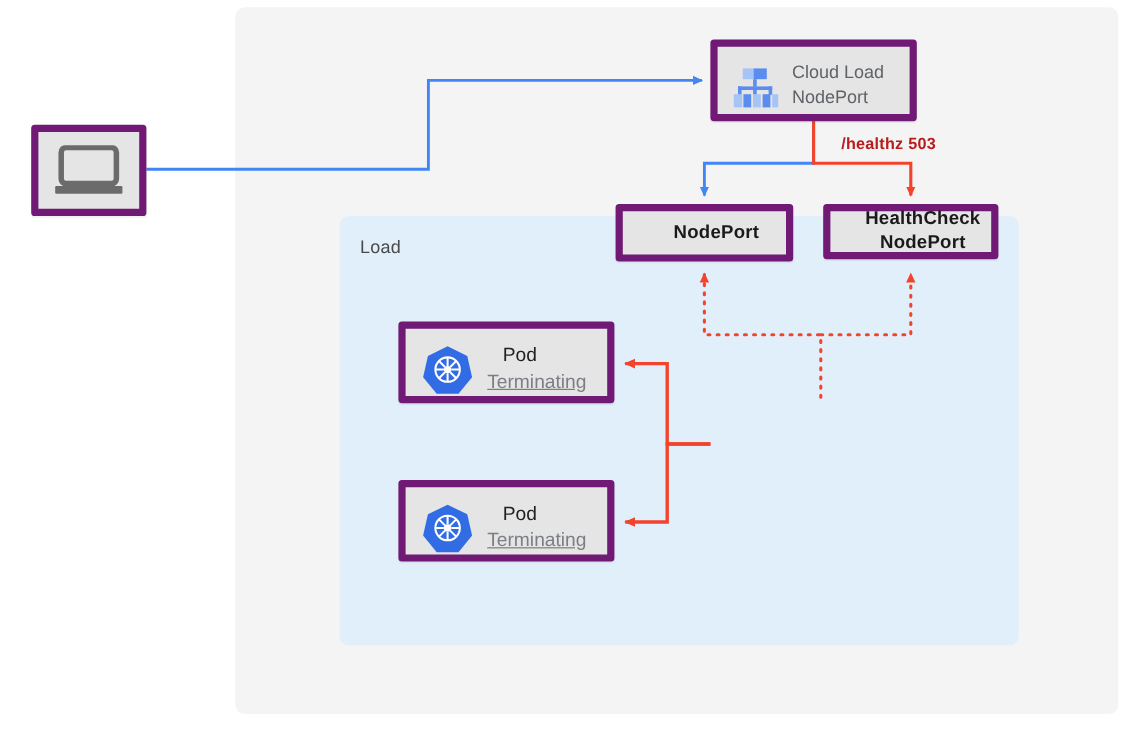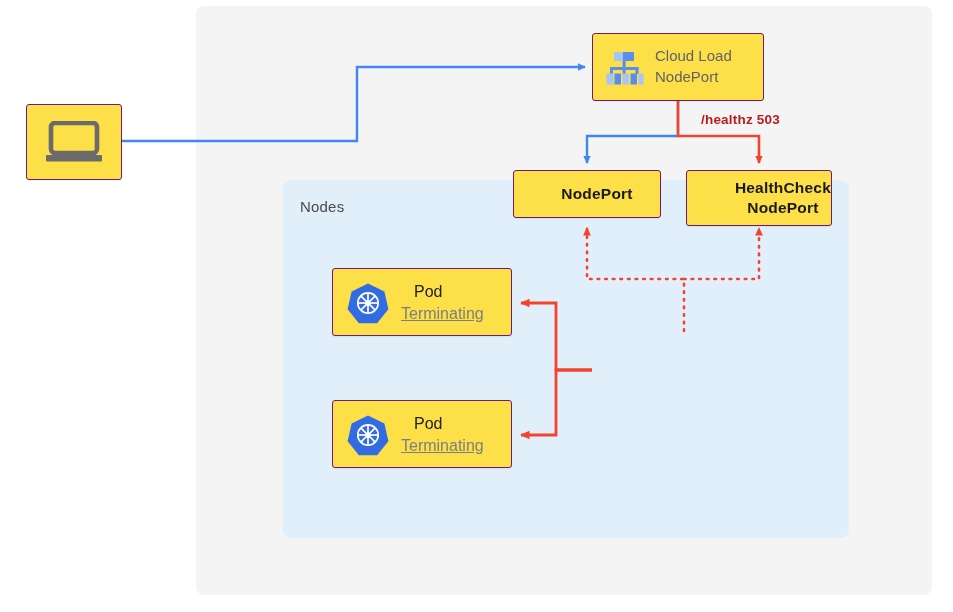--- a/index.html
+++ b/index.html
@@ -10,41 +10,41 @@
 
   
   .gray-panel{position:absolute;left:196px;top:6px;width:736px;height:589px;
               background:#f4f4f4;border-radius:8px;}
   .nodes-panel{position:absolute;left:283px;top:180px;width:566px;height:358px;
                background:#e1effb;border-radius:8px;}
   .nodes-label{position:absolute;left:300px;top:198px;font-size:15px;color:#4a4a4a;
                letter-spacing:.2px;}
 
   
-  .card{position:absolute;background:#fde047;border:1px solid #701a75;
+  .card{position:absolute;background:#e5e5e5;border:6px solid #701a75;
         border-radius:3px;box-sizing:border-box;
         box-shadow:0 1px 1px rgba(0,0,0,.06);padding-left:20px;}
 
   
   .client-card{left:26px;top:104px;width:96px;height:76px;}
   .laptop-icon{position:absolute;left:50%;top:50%;transform:translate(-50%,-50%);
                width:58px;height:42px;}
 
   
   .clb-card{left:592px;top:33px;width:172px;height:68px;}
   .clb-icon{position:absolute;left:12px;top:17px;width:40px;height:34px;}
   .clb-text{position:absolute;left:62px;top:11px;width:104px;font-size:15px;
             line-height:21px;color:#5f6368;}
 
   
   .np-card{left:513px;top:170px;width:148px;height:48px;display:flex;
            align-items:center;justify-content:center;}
   .np-card span{font-size:15.5px;font-weight:bold;color:#1a1a1a;letter-spacing:.2px;}
-  .hc-card{left:686px;top:170px;width:146px;height:56px;display:flex;
-           align-items:center;justify-content:flex-end;text-align:center;}
+  .hc-card{left:686px;top:170px;width:146px;height:46px;display:flex;
+           align-items:center;justify-content:center;text-align:center;}
   .hc-card span{font-size:15.5px;font-weight:bold;color:#1a1a1a;line-height:20px;
                 letter-spacing:.2px;}
 
   
   .pod-card{width:180px;height:68px;}
   .pod1{left:332px;top:268px;}
   .pod2{left:332px;top:400px;}
   .kproxy-card{left:592px;top:336px;width:184px;height:68px;}
   .k8s-icon{position:absolute;left:14px;top:13px;width:42px;height:42px;}
   .pod-text{position:absolute;left:68px;top:12px;}
@@ -59,21 +59,21 @@
   svg.wires{position:absolute;left:0;top:0;width:953px;height:612px;
             pointer-events:none;overflow:visible;}
 </style>
 </head>
 <body>
 
 <div id="stage">
 
   <div class="gray-panel"></div>
   <div class="nodes-panel"></div>
-  <div class="nodes-label">Nodes</div>
+  <div class="nodes-label">Load</div>
 
   <svg class="wires" viewBox="0 0 953 612">
     <defs>
       <marker id="ablue" markerWidth="9" markerHeight="9" refX="7.5" refY="4.5" orient="auto" markerUnits="userSpaceOnUse">
         <path d="M0,0.6 L8.4,4.5 L0,8.4 z" fill="#4285f4"></path>
       </marker>
       <marker id="ared" markerWidth="9" markerHeight="9" refX="7.5" refY="4.5" orient="auto" markerUnits="userSpaceOnUse">
         <path d="M0,0.6 L8.4,4.5 L0,8.4 z" fill="#f4432c"></path>
       </marker>
       <marker id="ared2" markerWidth="10" markerHeight="10" refX="8.5" refY="5" orient="auto" markerUnits="userSpaceOnUse">

